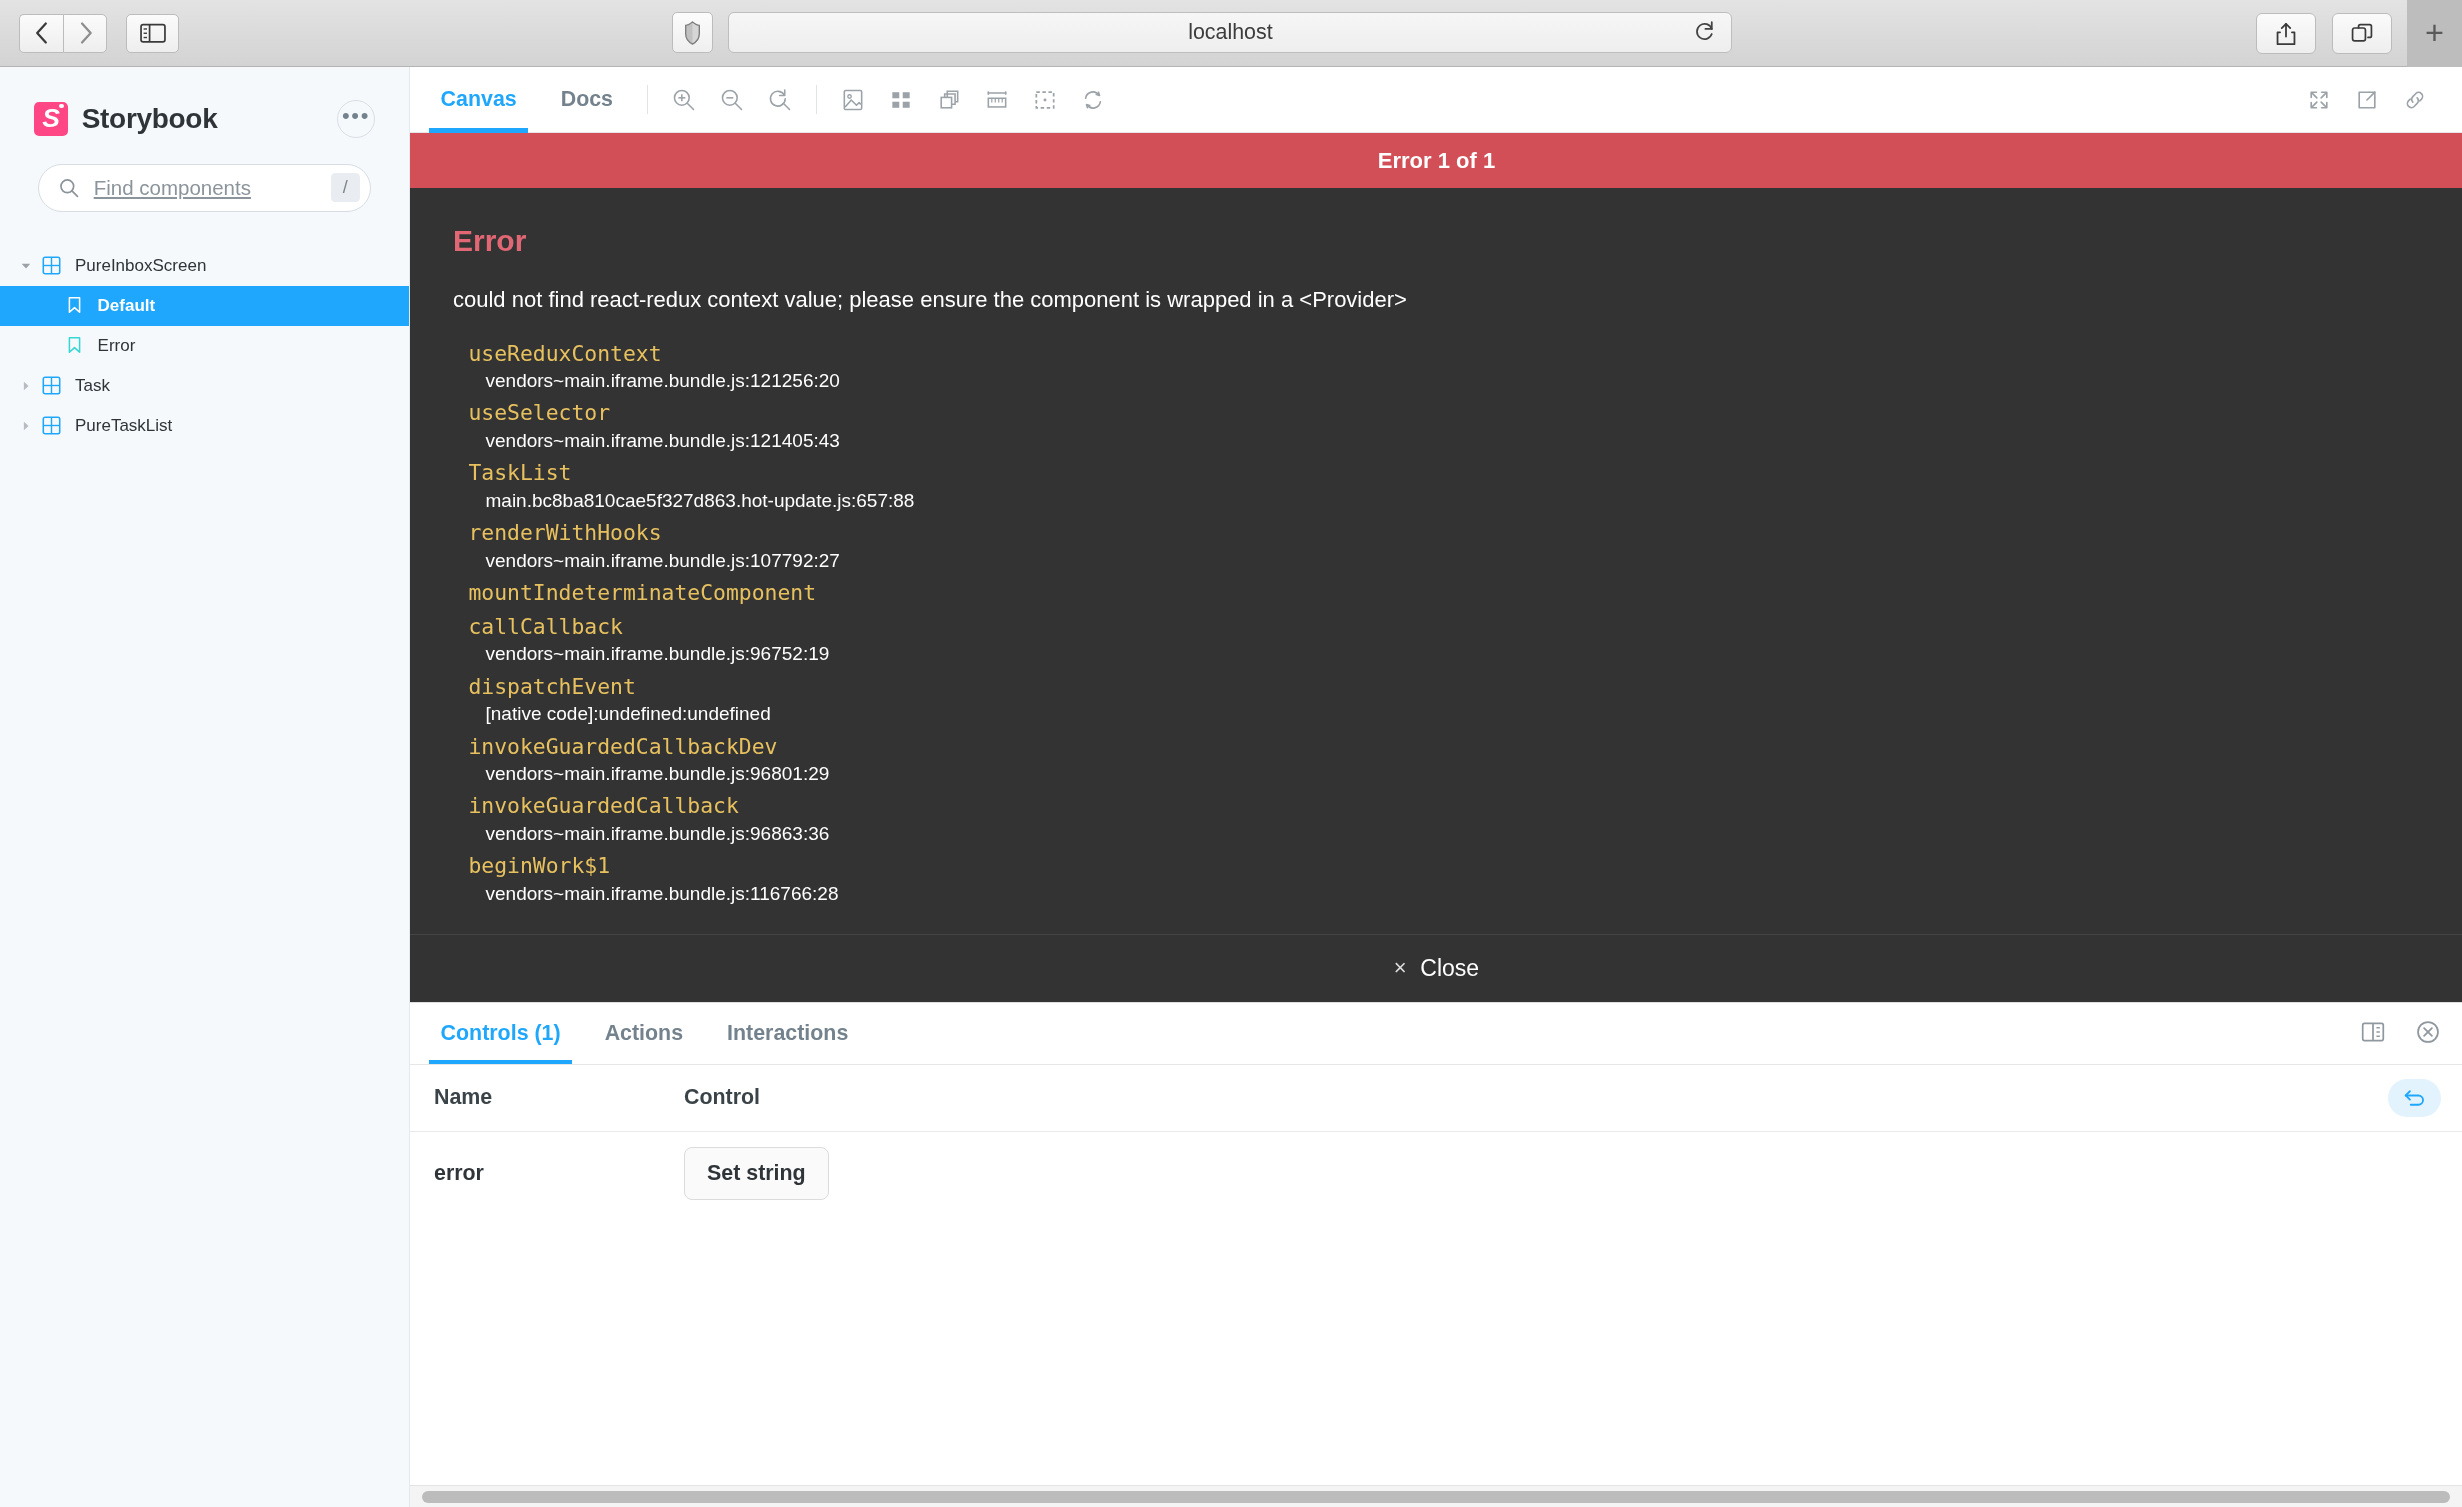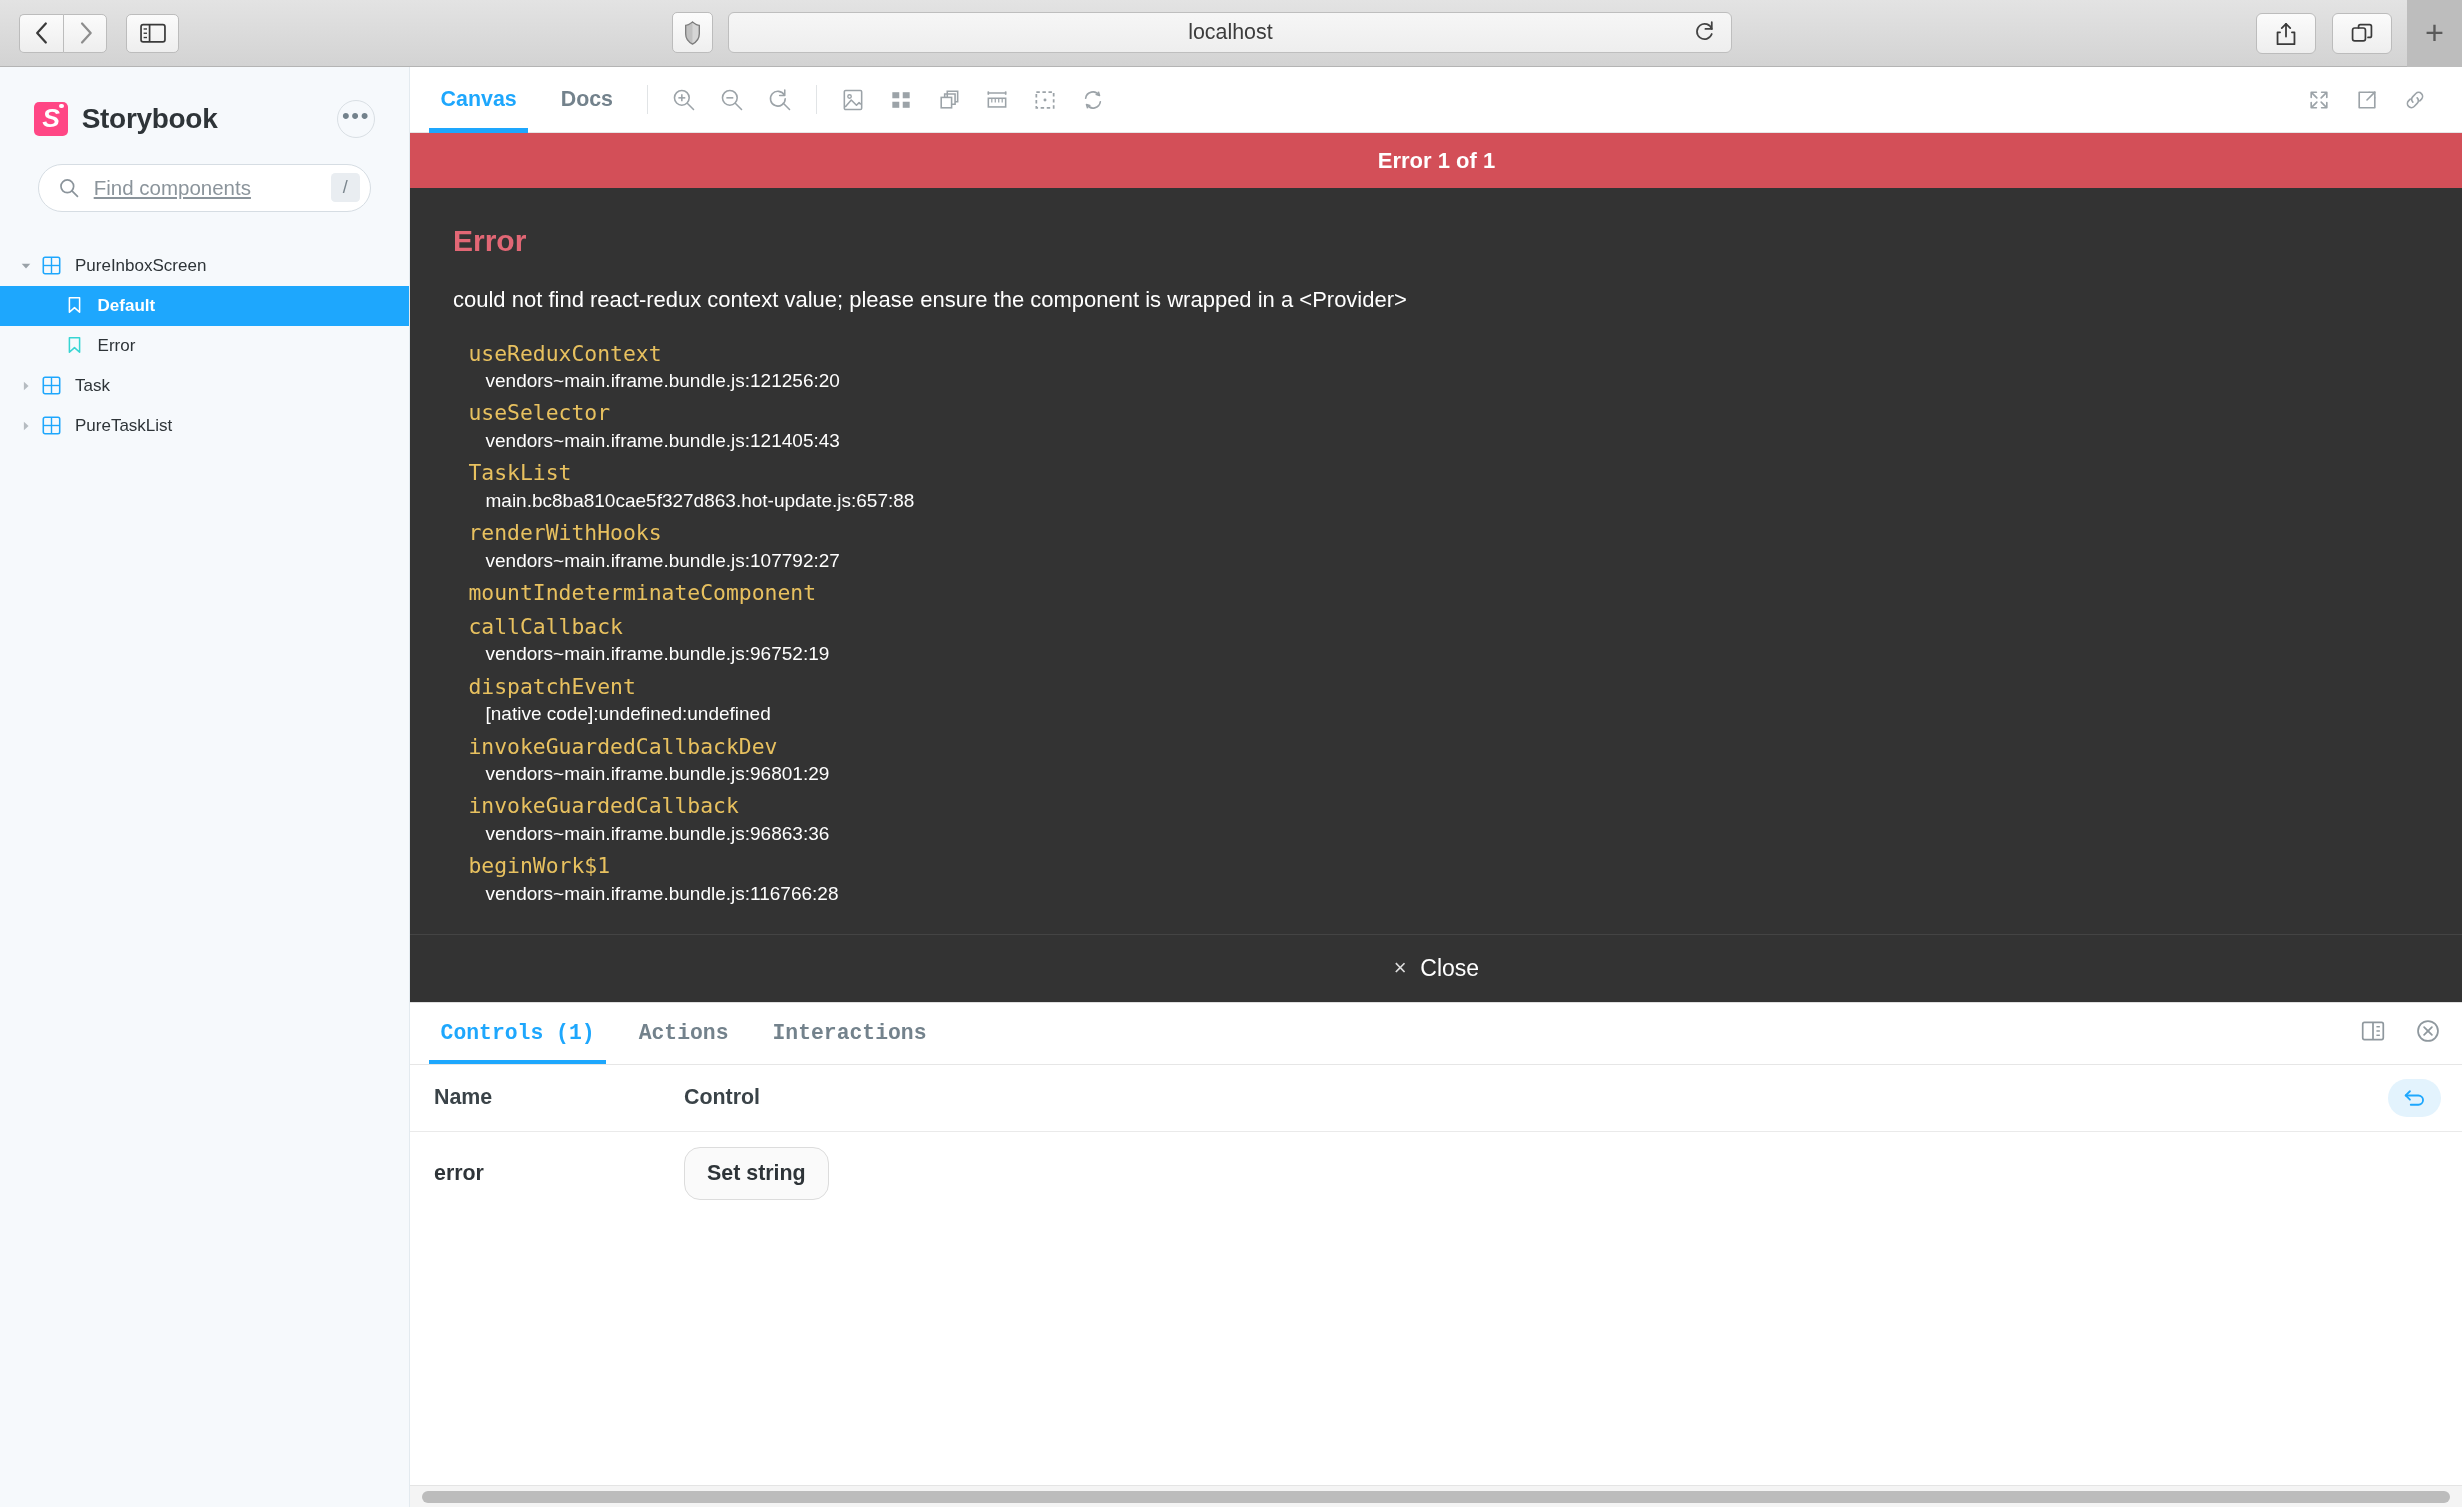--- a/index.html
+++ b/index.html
@@ -147,21 +147,20 @@
     height: 68px; display:flex; align-items:center; justify-content:center;
     color:#fff; font-size: 23px;
   }
   .err-close .x { font-size: 22px; margin-right: 13.7px; color:#ddd; }
 
   
   .addons { background:#fff; border-top: 0.9px solid #dfdfdf; }
   .addon-tabs {
     height: 62px; display:flex; align-items:center; position: relative;
     border-bottom: 0.9px solid #e6e6e6;
-    font-family: Liberation Mono, monospace;
   }
   .a-tab {
     height: 62px; display:flex; align-items:center; padding: 0 22px;
     font-size: 21.4px; font-weight:700; color:#73828c; position:relative;
   }
   .a-tab:first-child { margin-left: 8.6px; }
   .a-tab.active { color:#1ea7fd; }
   .a-tab.active::after {
     content:""; position:absolute; left:10.3px; right:10.3px; bottom:0; height:4.3px; background:#1ea7fd;
   }
@@ -175,21 +174,21 @@
   .ctl-ctrl-col { font-size: 21.4px; font-weight:700; color:#3a4348; margin-left: 0; }
   .reset-btn {
     position: absolute; right: 22px; top: 50%; transform: translateY(-50%);
     width: 53px; height: 38px; border-radius: 19px; background: #e3f3fd;
     display:flex; align-items:center; justify-content:center; color:#1ea7fd;
   }
   .ctl-row { height: 84px; display:flex; align-items:center; }
   .ctl-row-name { width: 274px; padding-left: 24px; font-size: 21.4px; font-weight:700; color:#2e3438; }
   .set-string-btn {
     height: 53px; padding: 0 22px; background:#fafafa;
-    border: 0.9px solid #dcdcdc; border-radius: 16px;
+    border: 0.9px solid #dcdcdc; border-radius: 8px;
     font-size: 21.4px; font-weight: 700; color: #2e3438;
     display:flex; align-items:center;justify-content:flex-end;
   }
   .col-ctrl-x { margin-left: 0; }
 
   
   .hscroll-track {
     position:absolute; left: 410px; bottom: 0; width: 2053px; height: 22px;
     background: #f4f4f4; border-top: 0.9px solid #e4e4e4;
   }

